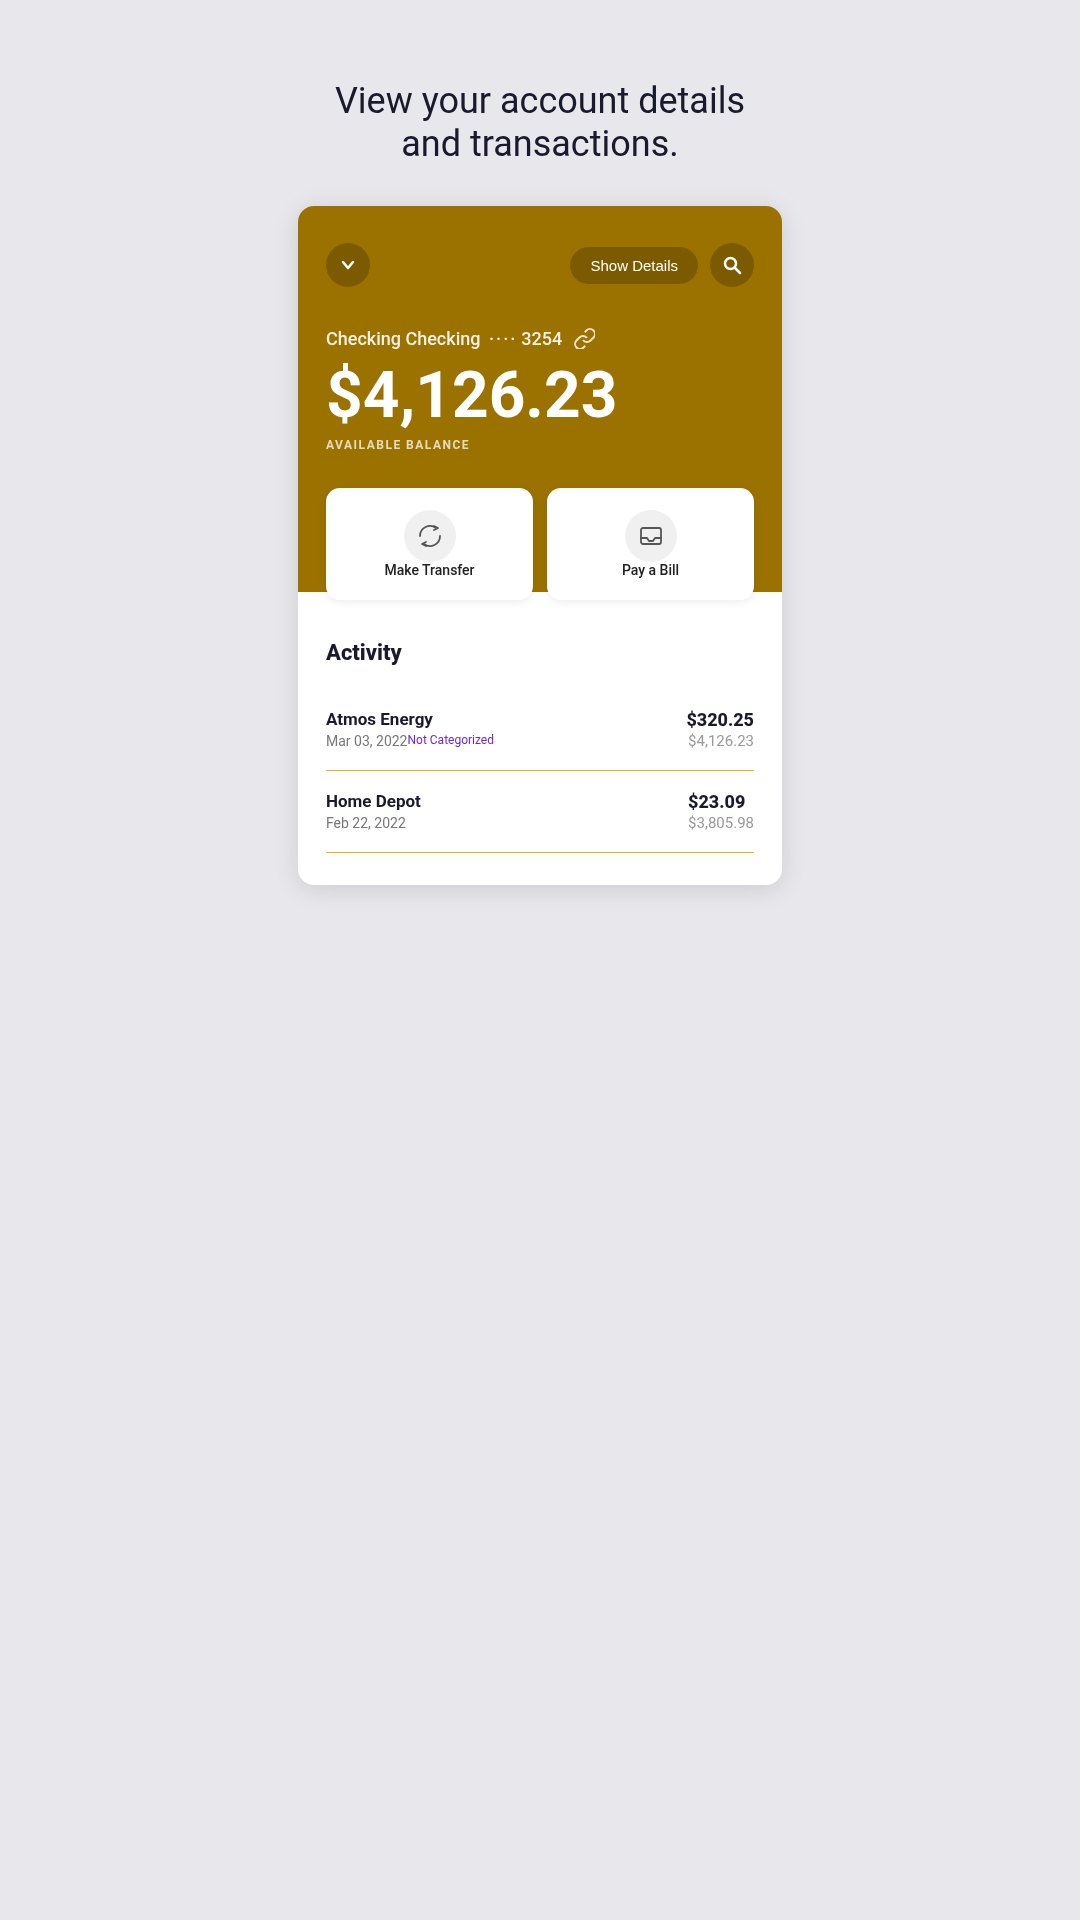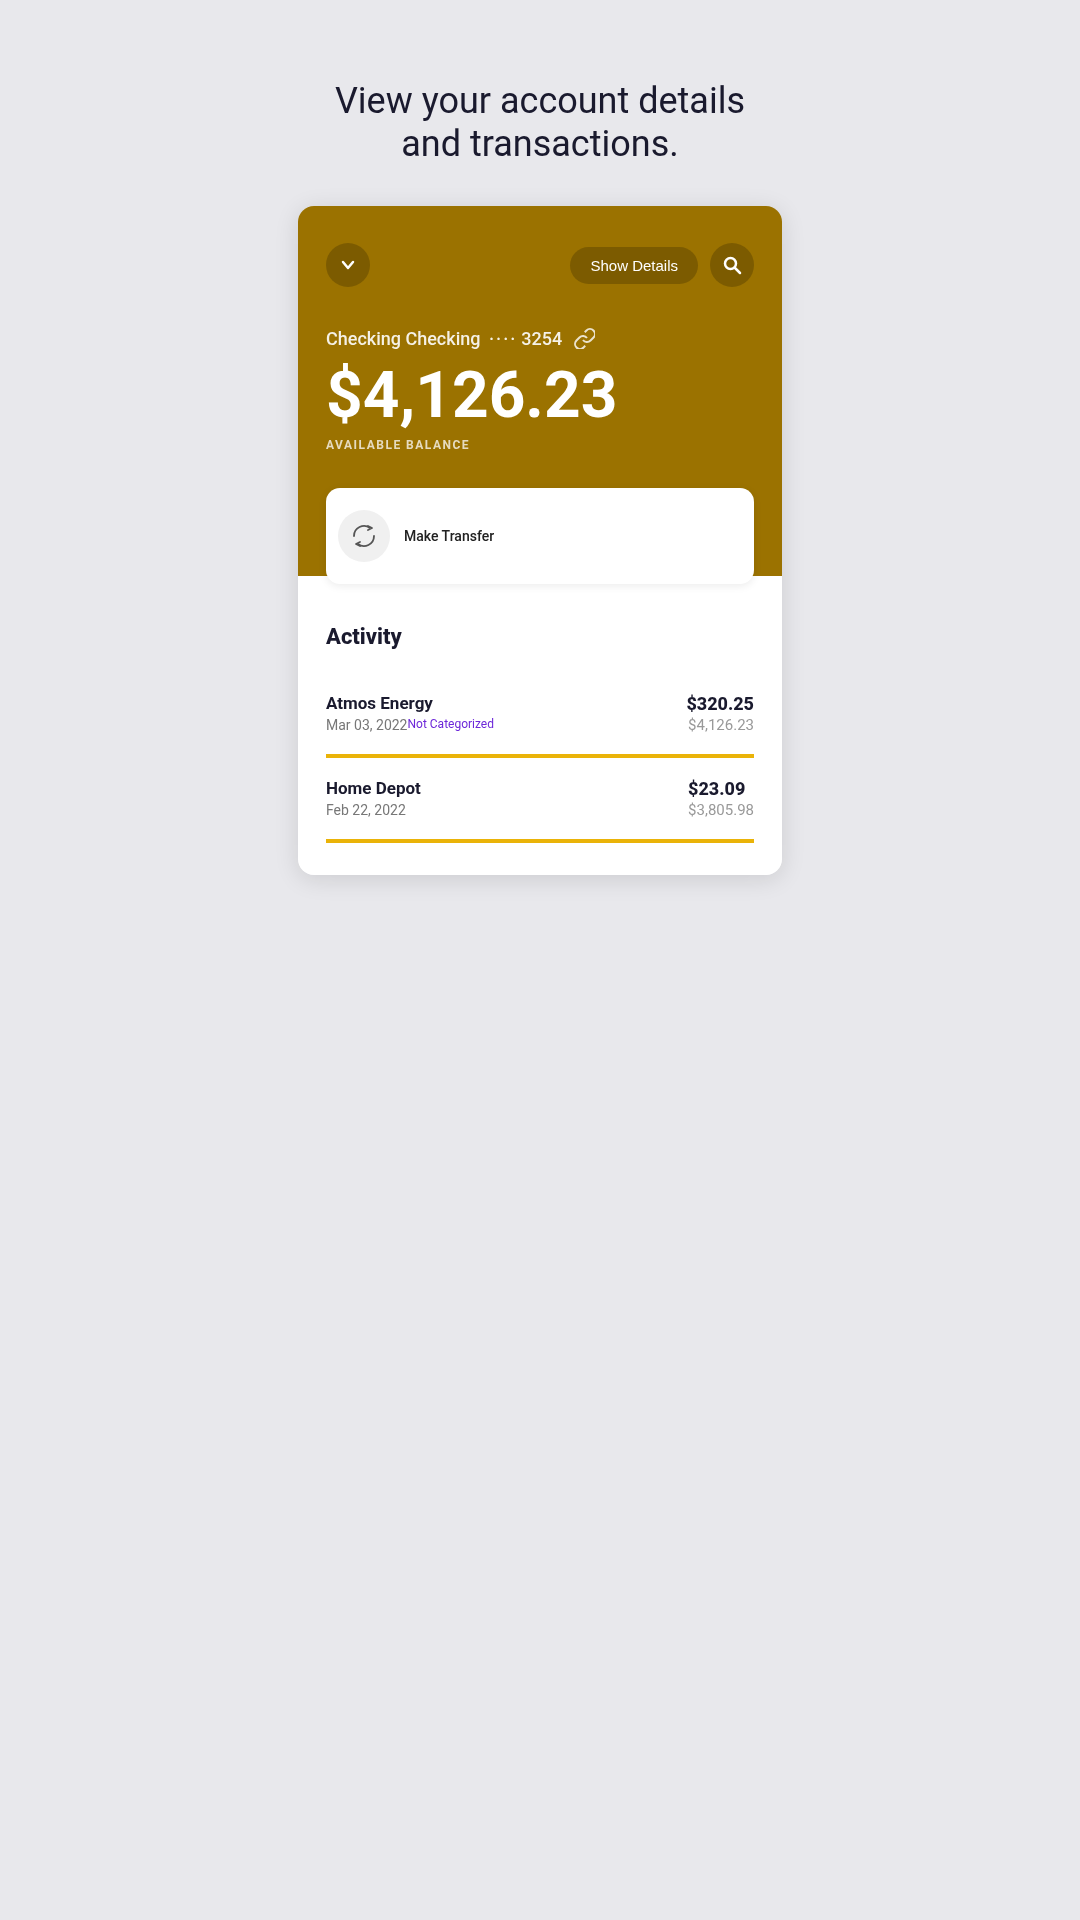--- a/index.html
+++ b/index.html
@@ -140,23 +140,22 @@
       position: relative;
       z-index: 2;
     }
 
     .action-card {
       flex: 1;
       background: white;
       border-radius: 14px;
       padding: 22px 12px 22px;
       display: flex;
-      flex-direction: row;
-      align-items: center;
-      gap: 14px;
+      flex-direction: column;
+      align-items: center;
       cursor: pointer;
       box-shadow: 0 2px 8px rgba(0,0,0,0.08);
     }
 
     .action-icon-circle {
       width: 52px;
       height: 52px;
       background: #f0f0f0;
       border-radius: 50%;
       display: flex;
@@ -186,21 +185,21 @@
 
     .activity-title {
       font-size: 22px;
       font-weight: 800;
       color: #1a1a2e;
       margin-bottom: 24px;
     }
 
     .transaction-item {
       padding: 20px 0;
-      border-bottom: 4px solid #eab308;
+      border-bottom: 1px solid #eab308;
     }
 
     .transaction-row {
       display: flex;
       justify-content: space-between;
       align-items: flex-start;
     }
 
     .transaction-name {
       font-size: 17px;
@@ -290,20 +289,30 @@
             <svg width="28" height="28" viewBox="0 0 28 28">
               <path d="M4 14a10 10 0 0 1 16-8" stroke-linecap="round"></path>
               <polyline points="18,4 22,6 18,8" stroke-linecap="round" stroke-linejoin="round"></polyline>
               <path d="M24 14a10 10 0 0 1-16 8" stroke-linecap="round"></path>
               <polyline points="10,24 6,22 10,20" stroke-linecap="round" stroke-linejoin="round"></polyline>
             </svg>
           </div>
           <span class="action-label">Make Transfer</span>
         </div>
 
+        <div class="action-card">
+          <div class="action-icon-circle">
+
+            <svg width="28" height="28" viewBox="0 0 28 28">
+              <rect x="4" y="6" width="20" height="16" rx="2" ry="2"></rect>
+              <path d="M4 16h6l2 3 4 0 2-3h6" stroke-linecap="round" stroke-linejoin="round"></path>
+            </svg>
+          </div>
+          <span class="action-label">Pay a Bill</span>
+        </div>
 
 
       </div>
     </div>
 
     <div class="card-body">
 
       <h2 class="activity-title">Activity</h2>
 
       <div class="transaction-item">

